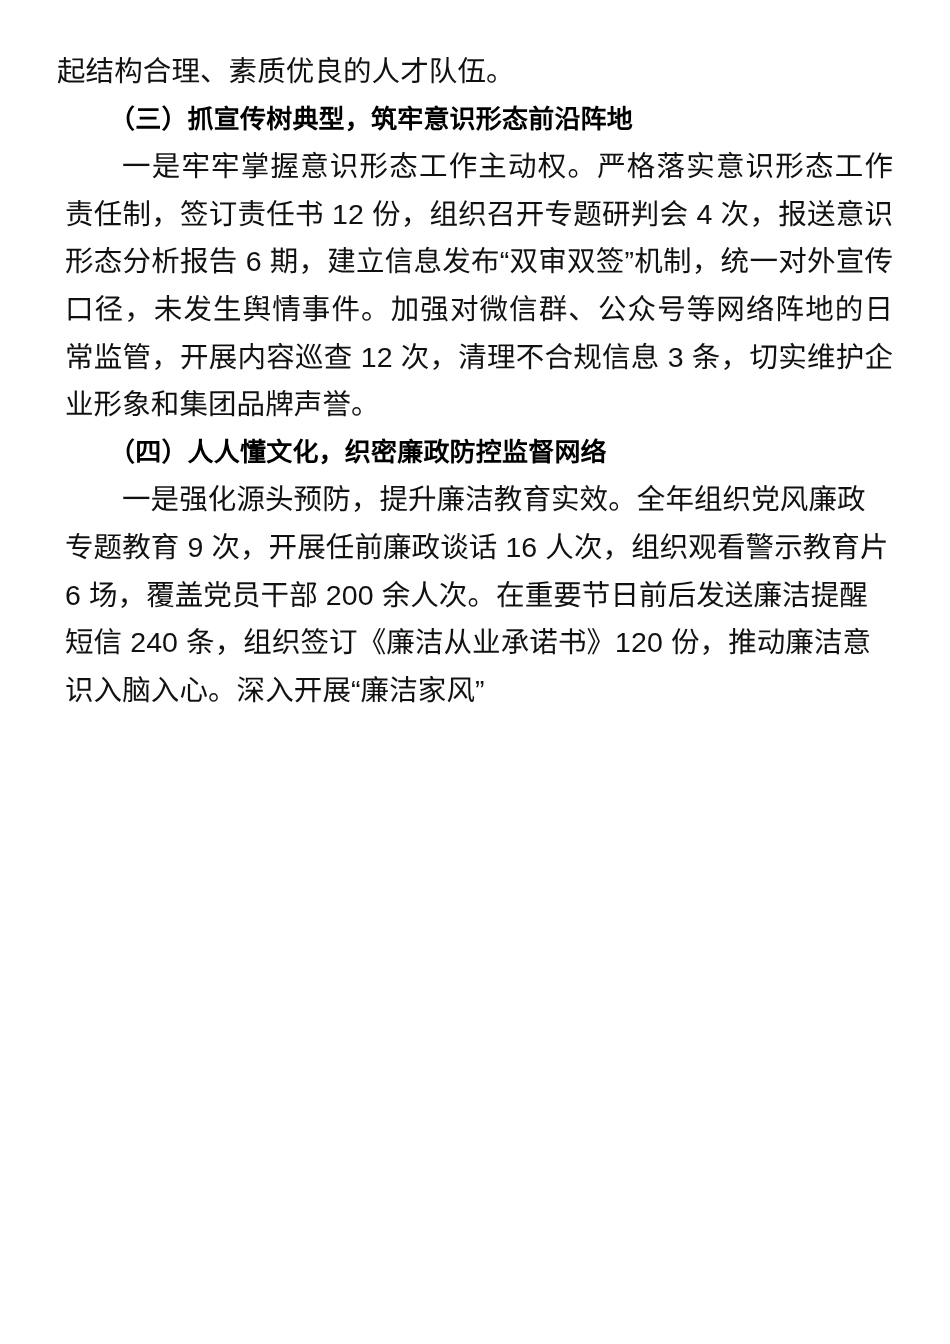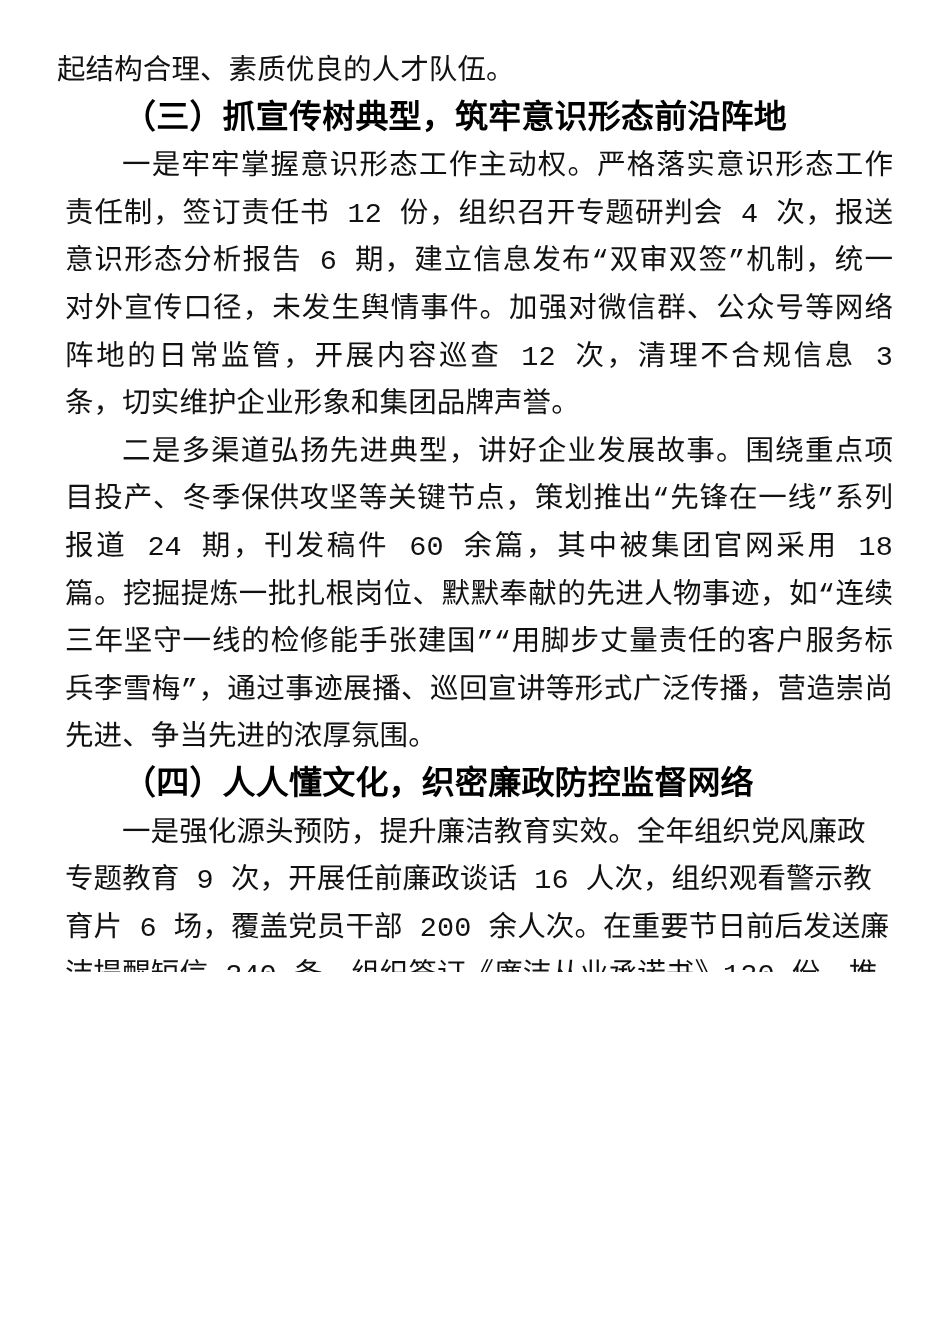--- a/index.html
+++ b/index.html
@@ -8,21 +8,21 @@
     padding: 0;
     background: #ffffff;
   }
 
   .page {
     position: relative;
     width: 950px;
     height: 972px;
     background: #ffffff;
     overflow: hidden;
-    font-family: Liberation Mono, monospace;
+    font-family: Liberation Sans, sans-serif;
     color: #000000;
     box-sizing: border-box;
   }
 
   .page-body {
     position: absolute;
     left: 57px;
     top: 48px;
     width: 836px;
   }
@@ -43,21 +43,21 @@
     text-indent: 0;
   }
 
   .para.indent {
     text-indent: 2em;
     margin-left: 8px;
   }
 
   .heading {
     margin: 0;
-    font-size: 33px;
+    font-size: 26px;
     line-height: 47.6px;
     font-weight: 700;
     text-indent: 2em;
     letter-spacing: 0.2px;
     color: #000000;
   }
 
   
   .para.cut-bottom {
     text-align: left;
@@ -68,21 +68,20 @@
 
 <div class="page">
   <div class="page-body">
 
     <p class="para continuation">起结构合理、素质优良的人才队伍。</p>
 
     <h2 class="heading">（三）抓宣传树典型，筑牢意识形态前沿阵地</h2>
 
     <p class="para indent">一是牢牢掌握意识形态工作主动权。严格落实意识形态工作责任制，签订责任书 12 份，组织召开专题研判会 4 次，报送意识形态分析报告 6 期，建立信息发布“双审双签”机制，统一对外宣传口径，未发生舆情事件。加强对微信群、公众号等网络阵地的日常监管，开展内容巡查 12 次，清理不合规信息 3 条，切实维护企业形象和集团品牌声誉。</p>
 
-    <p class="para indent">二是多渠道弘扬先进典型，讲好企业发展故事。围绕重点项目投产、冬季保供攻坚等关键节点，策划推出“先锋在一线”系列报道 24 期，刊发稿件 60 余篇，其中被集团官网采用 18 篇。挖掘提炼一批扎根岗位、默默奉献的先进人物事迹，如“连续三年坚守一线的检修能手张建国”“用脚步丈量责任的客户服务标兵李雪梅”，通过事迹展播、巡回宣讲等形式广泛传播，营造崇尚先进、争当先进的浓厚氛围。</p>
 
 
     <h2 class="heading">（四）人人懂文化，织密廉政防控监督网络</h2>
 
     <p class="para indent cut-bottom">一是强化源头预防，提升廉洁教育实效。全年组织党风廉政专题教育 9 次，开展任前廉政谈话 16 人次，组织观看警示教育片 6 场，覆盖党员干部 200 余人次。在重要节日前后发送廉洁提醒短信 240 条，组织签订《廉洁从业承诺书》120 份，推动廉洁意识入脑入心。深入开展“廉洁家风”</p>
 
   </div>
 </div>
 
 </body></html>

